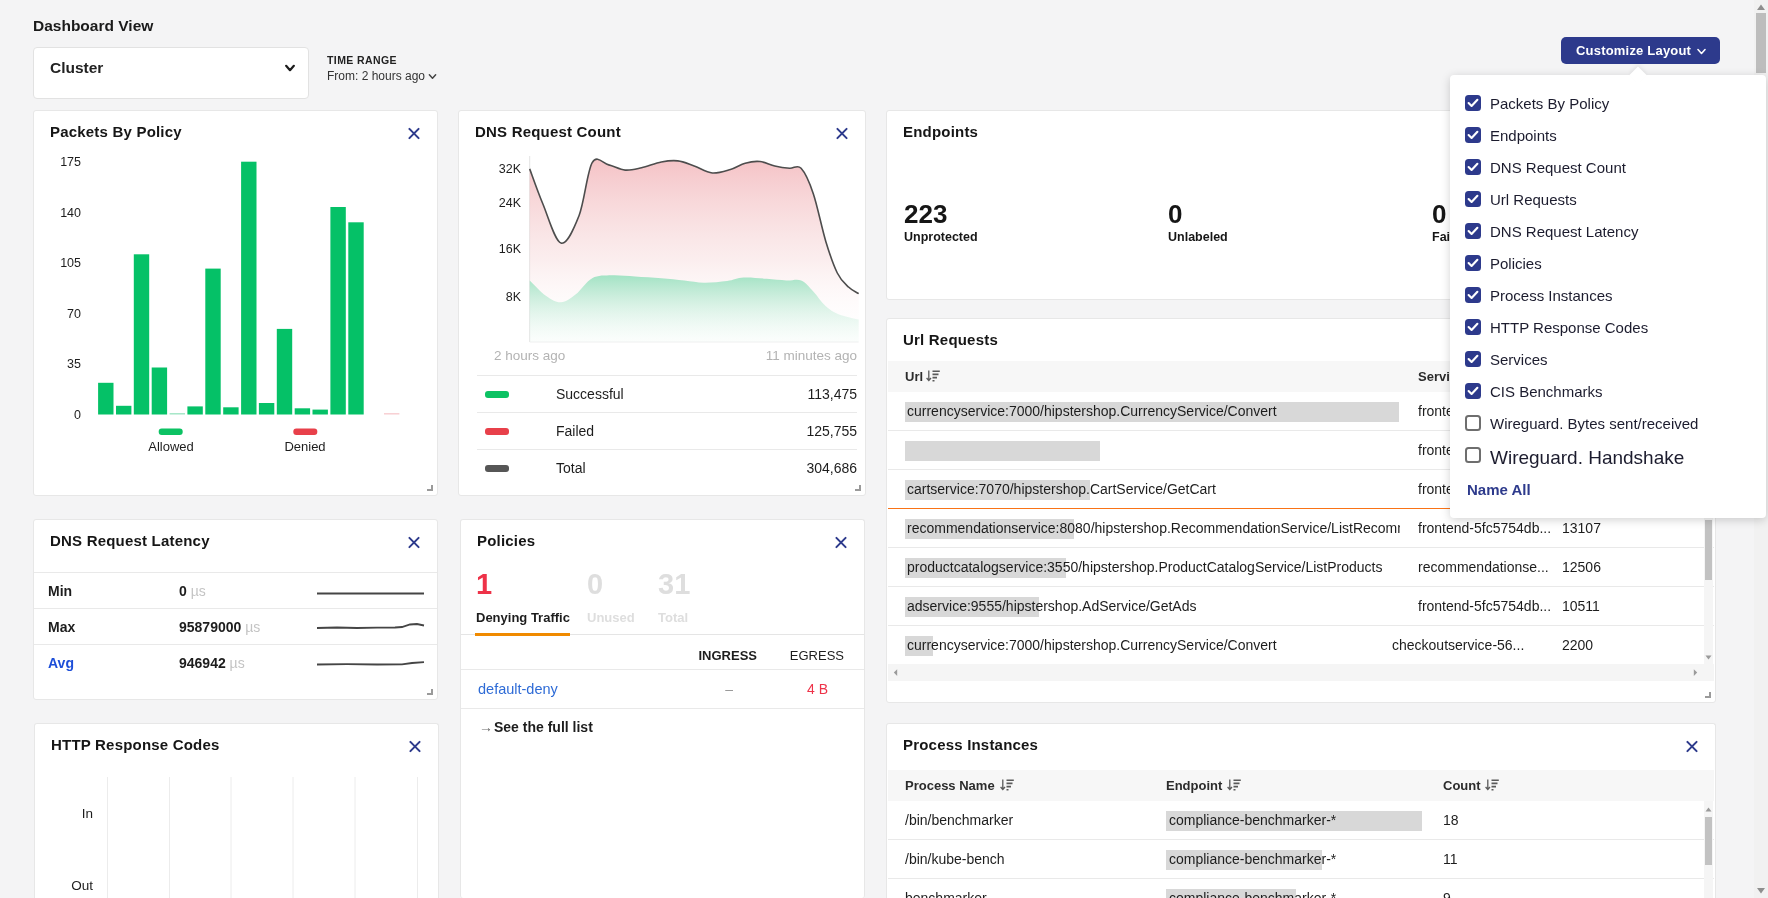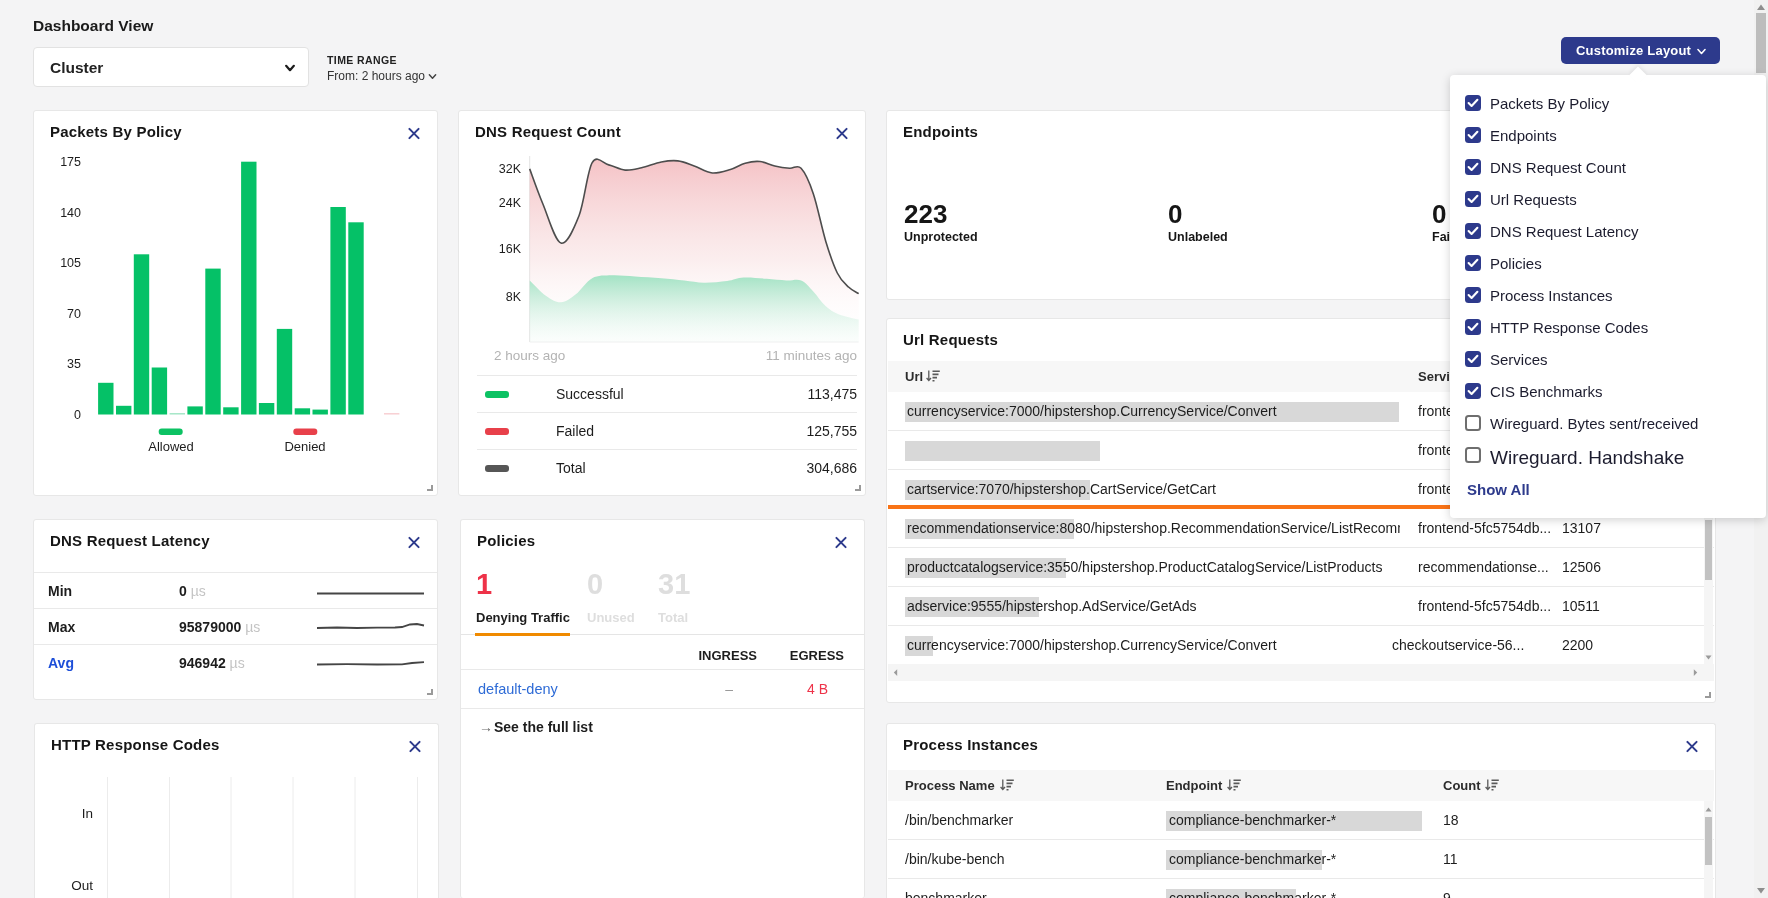--- a/index.html
+++ b/index.html
@@ -10,21 +10,21 @@
 .xclose:before, .xclose:after { content:""; position:absolute; left:5.5px; top:-1px; width:2px; height:15px; background:#2d3a8c; border-radius:1px; }
 .xclose:before { transform:rotate(45deg); }
 .xclose:after { transform:rotate(-45deg); }
 .resize { position:absolute; right:4px; bottom:4px; width:6px; height:6px; border-right:2px solid #9a9a9a; border-bottom:2px solid #9a9a9a; }
 </style>
 </head>
 <body>
 
 <div style="position:absolute;left:33px;top:17px;font-size:15.5px;font-weight:bold;color:#1a1a1a;">Dashboard View</div>
 
-<div style="position:absolute;left:33px;top:47px;width:276px;height:40px;background:#fff;border:1px solid #e2e2e2;border-radius:4px;">
+<div style="position:absolute;left:33px;top:47px;width:276px;height:52px;background:#fff;border:1px solid #e2e2e2;border-radius:4px;">
   <span style="position:absolute;left:16px;top:11px;font-size:15.5px;font-weight:bold;color:#222;">Cluster</span>
   <svg style="position:absolute;right:12px;top:14px;" width="12" height="12" viewBox="0 0 14 14">
       <path d="M2.5 4.5 L7 9.5 L11.5 4.5" fill="none" stroke="#1d1d1d" stroke-width="2.6" stroke-linecap="round" stroke-linejoin="round"></path>
     </svg>
 </div>
 
 <div style="position:absolute;left:327px;top:54px;font-size:10.5px;font-weight:bold;color:#222;letter-spacing:.4px;">TIME RANGE</div>
 <div style="position:absolute;left:327px;top:69px;font-size:12px;color:#333;">From: 2 hours ago
   <svg style="vertical-align:-1px" width="9" height="9" viewBox="0 0 10 10">
       <path d="M1.5 3 L5 7 L8.5 3" fill="none" stroke="#444" stroke-width="1.6" stroke-linecap="round" stroke-linejoin="round"></path>
@@ -157,21 +157,21 @@
         <span style="position:absolute;left:17px;top:10px;width:494px;height:20px;background:#d8d8d8;"></span>
         <span style="position:absolute;left:19px;top:11px;font-size:14px;color:#1d1d1d;white-space:nowrap;overflow:hidden;max-width:493px;">currencyservice:7000/hipstershop.CurrencyService/Convert</span>
         <span style="position:absolute;left:530px;top:11px;font-size:14px;color:#1d1d1d;white-space:nowrap;">fronte</span>
         <span style="position:absolute;left:674px;top:11px;font-size:14px;color:#1d1d1d;"></span>
       </div>
       <div style="position:relative;height:39px;border-bottom:1px solid #e9e9e9;">
         <span style="position:absolute;left:17px;top:10px;width:195px;height:20px;background:#d8d8d8;"></span>
         <span style="position:absolute;left:530px;top:11px;font-size:14px;color:#1d1d1d;white-space:nowrap;">fronte</span>
         <span style="position:absolute;left:674px;top:11px;font-size:14px;color:#1d1d1d;"></span>
       </div>
-      <div style="position:relative;height:39px;border-bottom:4px solid #f97316;">
+      <div style="position:relative;height:39px;border-bottom:1px solid #f97316;">
         <span style="position:absolute;left:17px;top:10px;width:185px;height:20px;background:#d8d8d8;"></span>
         <span style="position:absolute;left:19px;top:11px;font-size:14px;color:#1d1d1d;white-space:nowrap;overflow:hidden;max-width:493px;">cartservice:7070/hipstershop.CartService/GetCart</span>
         <span style="position:absolute;left:530px;top:11px;font-size:14px;color:#1d1d1d;white-space:nowrap;">fronte</span>
         <span style="position:absolute;left:674px;top:11px;font-size:14px;color:#1d1d1d;"></span>
       </div>
       <div style="position:relative;height:39px;border-bottom:1px solid #e9e9e9;">
         <span style="position:absolute;left:17px;top:10px;width:169px;height:20px;background:#d8d8d8;"></span>
         <span style="position:absolute;left:19px;top:11px;font-size:14px;color:#1d1d1d;white-space:nowrap;overflow:hidden;max-width:493px;">recommendationservice:8080/hipstershop.RecommendationService/ListRecomm</span>
         <span style="position:absolute;left:530px;top:11px;font-size:14px;color:#1d1d1d;white-space:nowrap;">frontend-5fc5754db...</span>
         <span style="position:absolute;left:674px;top:11px;font-size:14px;color:#1d1d1d;">13107</span>
@@ -255,21 +255,21 @@
     <div style="font-size:29px;font-weight:bold;color:#dedede;">0</div>
     <div style="font-size:13px;font-weight:bold;color:#dedede;margin-top:9px;">Unused</div>
   </div>
   <div style="position:absolute;left:197px;top:48px;">
     <div style="font-size:29px;font-weight:bold;color:#dedede;">31</div>
     <div style="font-size:13px;font-weight:bold;color:#dedede;margin-top:9px;">Total</div>
   </div>
   <div style="position:absolute;left:0;right:0;top:114px;border-top:1px solid #e5e5e5;"></div>
   <div style="position:absolute;left:14px;top:113px;width:95px;height:3px;background:#f08a00;"></div>
   <div style="position:absolute;right:107px;top:128px;font-size:13px;font-weight:bold;color:#1d1d1d;">INGRESS</div>
-  <div style="position:absolute;right:20px;top:128px;font-size:13px;font-weight:bold;color:#1d1d1d;text-align:right;">EGRESS</div>
+  <div style="position:absolute;right:20px;top:128px;font-size:13px;font-weight:normal;color:#1d1d1d;text-align:right;">EGRESS</div>
   <div style="position:absolute;left:0;right:0;top:149px;border-top:1px solid #e9e9e9;"></div>
   <div style="position:absolute;left:17px;top:161px;font-size:14.5px;color:#2e6bd6;">default-deny</div>
   <div style="position:absolute;right:131px;top:161px;font-size:14px;color:#9a9a9a;">–</div>
   <div style="position:absolute;right:36px;top:161px;font-size:14px;color:#ee3248;">4 B</div>
   <div style="position:absolute;left:0;right:0;top:188px;border-top:1px solid #e9e9e9;"></div>
   <div style="position:absolute;left:18px;top:199px;font-size:14px;color:#6a6a6a;">→</div>
   <div style="position:absolute;left:33px;top:199px;font-size:14px;font-weight:bold;color:#1d1d1d;">See the full list</div>
 </div>
 
 <div class="card" style="left:34px;top:723px;width:405px;height:180px;border-bottom:none;">
@@ -402,21 +402,21 @@
     </div>
     <div style="position:relative;height:32px;margin-top:0px;">
       <span style="position:absolute;left:15px;top:4px;width:16px;height:16px;background:#fff;border:2px solid #6e6e6e;border-radius:3.5px;"></span>
       <span style="position:absolute;left:40px;top:4px;font-size:15px;color:#1c1c2e;">Wireguard. Bytes sent/received</span>
     </div>
     <div style="position:relative;height:32px;margin-top:0px;">
       <span style="position:absolute;left:15px;top:4px;width:16px;height:16px;background:#fff;border:2px solid #6e6e6e;border-radius:3.5px;"></span>
       <span style="position:absolute;left:40px;top:4px;font-size:19px;color:#1c1c2e;">Wireguard. Handshake</span>
     </div>
     <div style="position:relative;height:32px;">
-      <span style="position:absolute;left:17px;top:6px;font-size:15px;font-weight:bold;color:#2d3a8c;">Show All</span>
+      <span style="position:absolute;left:17px;top:6px;font-size:15px;font-weight:bold;color:#2d3a8c;">Name All</span>
     </div>
   </div>
 
 <div style="position:absolute;right:0;top:0;width:14px;height:898px;background:#f1f1f1;z-index:10;">
   <svg style="position:absolute;left:2px;top:3px;" width="10" height="9" viewBox="0 0 10 9">
       <path d="M5 1.5 L9 7 L1 7 Z" fill="#8e8e8e"></path>
     </svg>
   <div style="position:absolute;left:2px;top:13px;width:10px;height:60px;background:#bdbdbd;"></div>
   <svg style="position:absolute;left:2px;bottom:3px;" width="10" height="9" viewBox="0 0 10 9">
       <path d="M5 7.5 L9 2 L1 2 Z" fill="#8e8e8e"></path>

